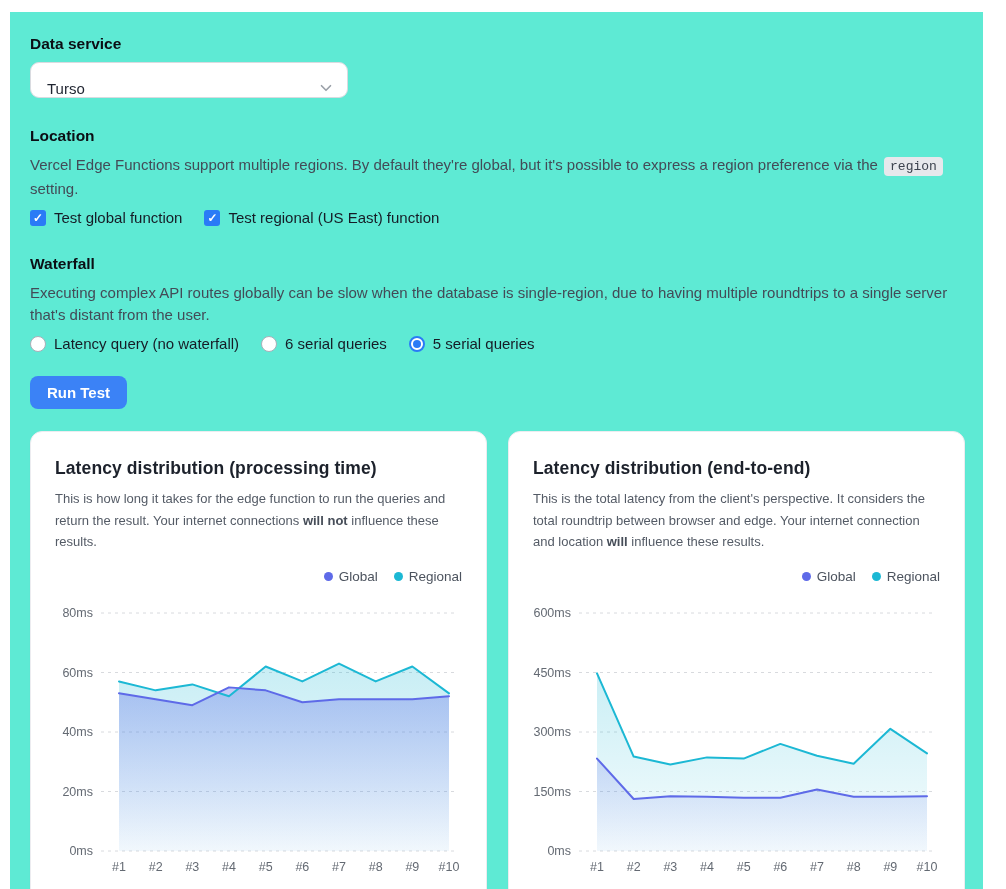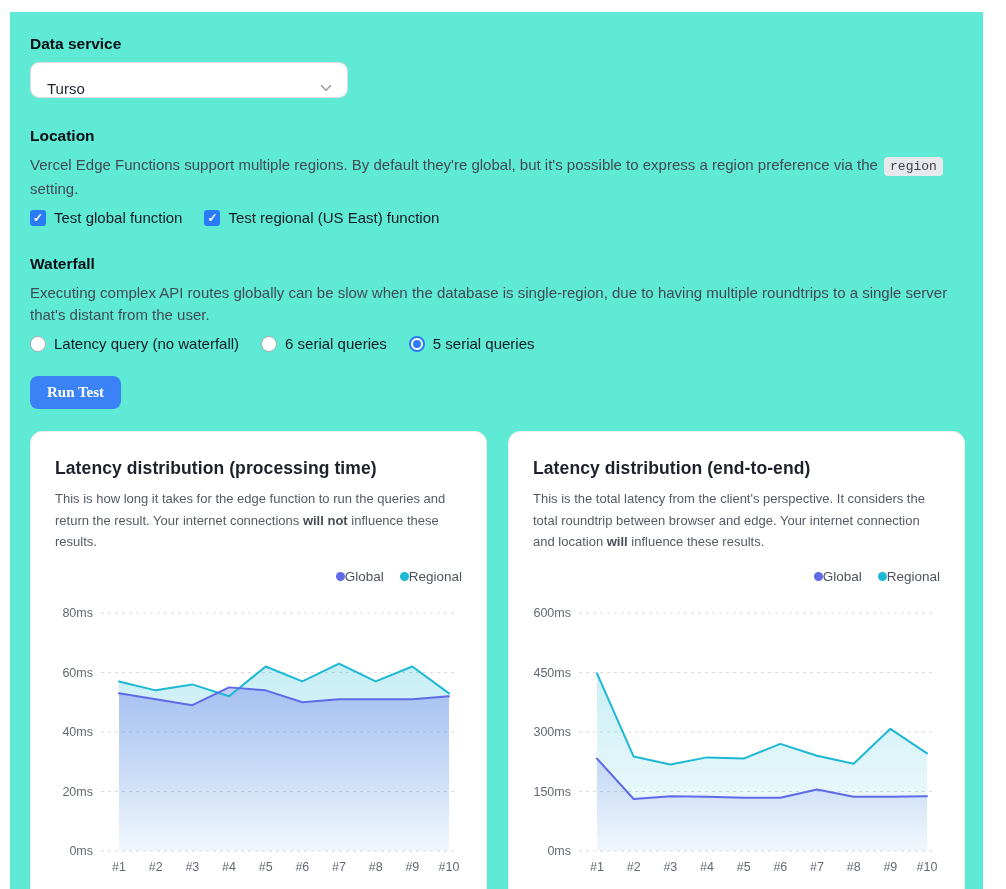--- a/index.html
+++ b/index.html
@@ -28,34 +28,34 @@
   .checkbox { width: 16px; height: 16px; border-radius: 3px; background: #2a7bf6;
     color: #ffffff; font-size: 12px; font-weight: bold; display: flex;
     align-items: center; justify-content: center; }
   .radio { width: 16px; height: 16px; border-radius: 50%; background: #ffffff;
     border: 1.5px solid #a9afb8; position: relative; }
   .radio.selected { border: 2px solid #2a7bf6; }
   .radio.selected::after { content: ""; position: absolute; left: 50%; top: 50%;
     width: 8px; height: 8px; margin: -4px 0 0 -4px; border-radius: 50%; background: #2a7bf6; }
 
   .run-btn { margin-top: 24px; display: inline-block; background: #3b82f6; color: #ffffff;
-    font-size: 15px; font-weight: bold; font-family: Liberation Serif, serif;
+    font-size: 15px; font-weight: bold; font-family: Liberation Sans, sans-serif;
     border: none; border-radius: 8px; padding: 8px 17px; height: 33px; cursor: pointer; }
 
   .cards { margin-top: 22px; display: flex; gap: 21px; }
   .card { width: 457px; height: 485px; background: #ffffff; border: 1px solid #ececf0;
     border-radius: 12px; padding: 26px 24px 0 24px;
     box-shadow: 0 1px 2px rgba(0,0,0,0.03); }
   .card-title { font-size: 17.5px; font-weight: bold; color: #1c212b; letter-spacing: 0.1px; }
   .card-desc { margin-top: 9px; font-size: 13px; line-height: 21.5px; color: #545b66; }
   .card-desc b { color: #464d58; }
 
   .legend { margin-top: 16px; display: flex; justify-content: flex-end;
     align-items: center; gap: 16px; }
-  .legend-item { display: flex; align-items: center; gap: 0; cursor: pointer; }
+  .legend-item { display: flex; align-items: center; gap: 6px; cursor: pointer; }
   .legend-dot { width: 9px; height: 9px; border-radius: 50%; display: inline-block; }
   .legend-label { font-size: 13.5px; color: #4c535e; }
 
   .chart { margin-top: 6px; }
   .chart svg text { fill: #646a73; font-size: 12.5px; font-family: "Liberation Sans", sans-serif; }
 </style>
 </head>
 <body>
 
 <div class="panel">

